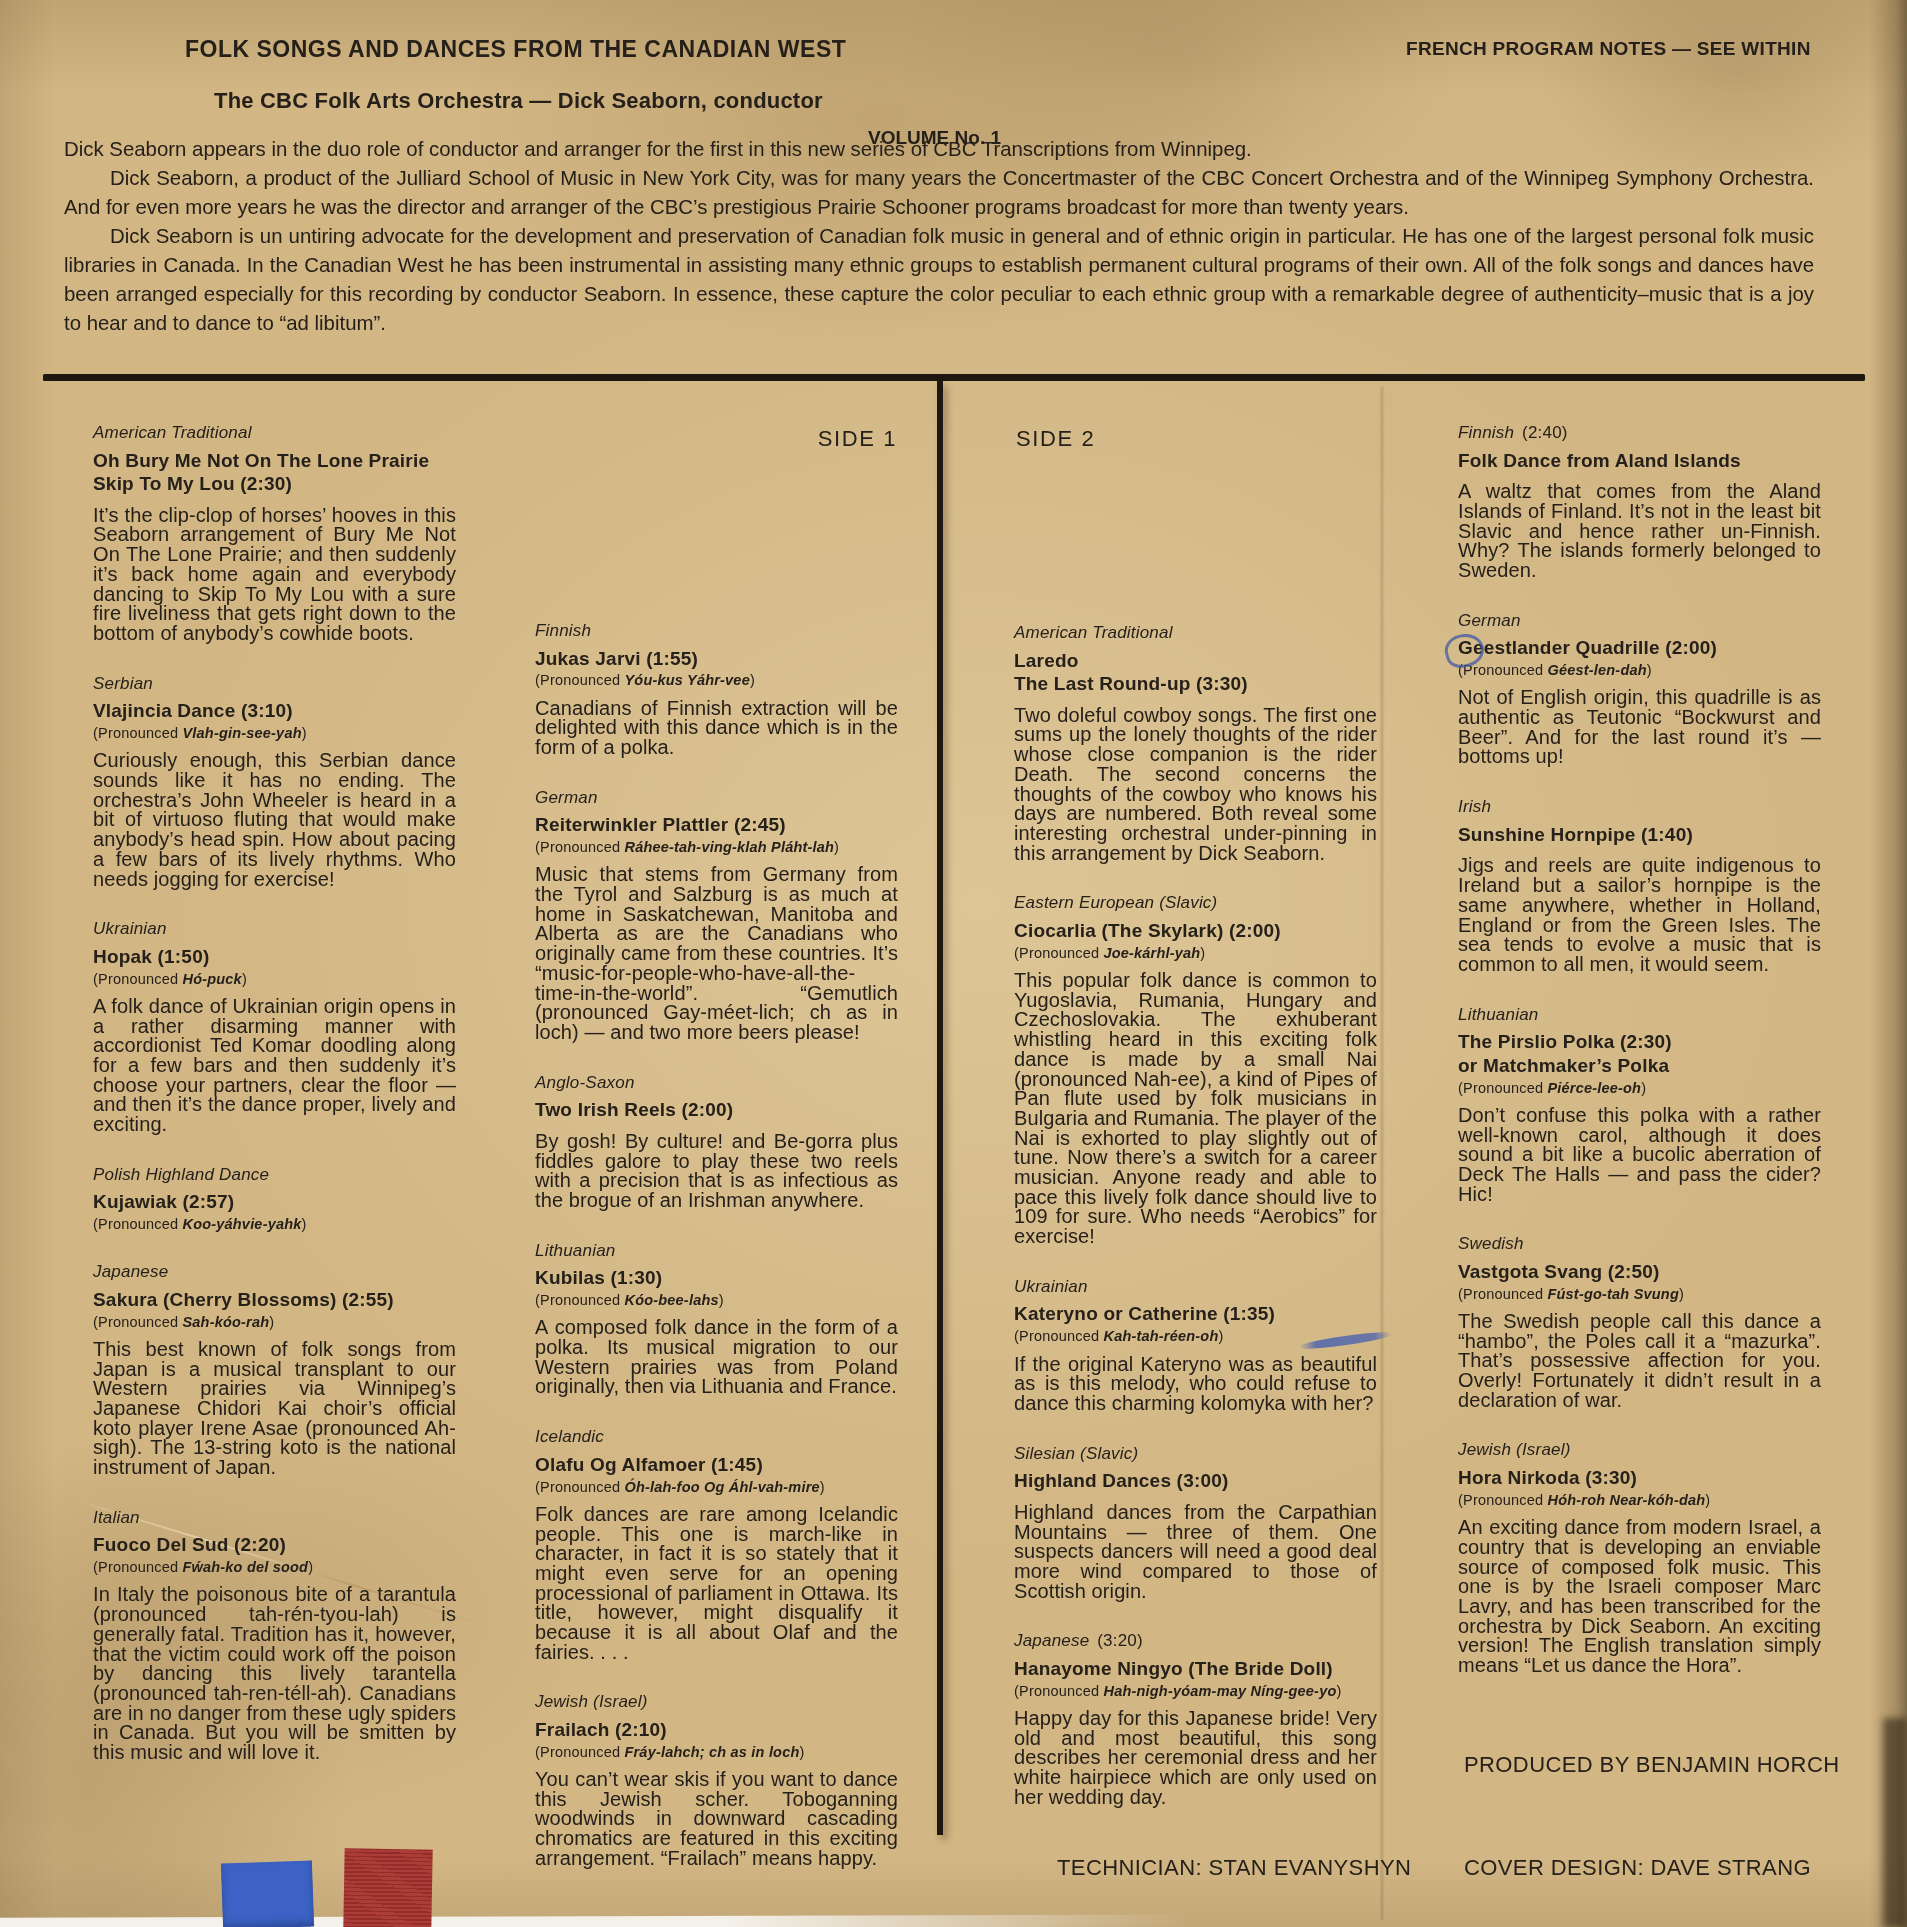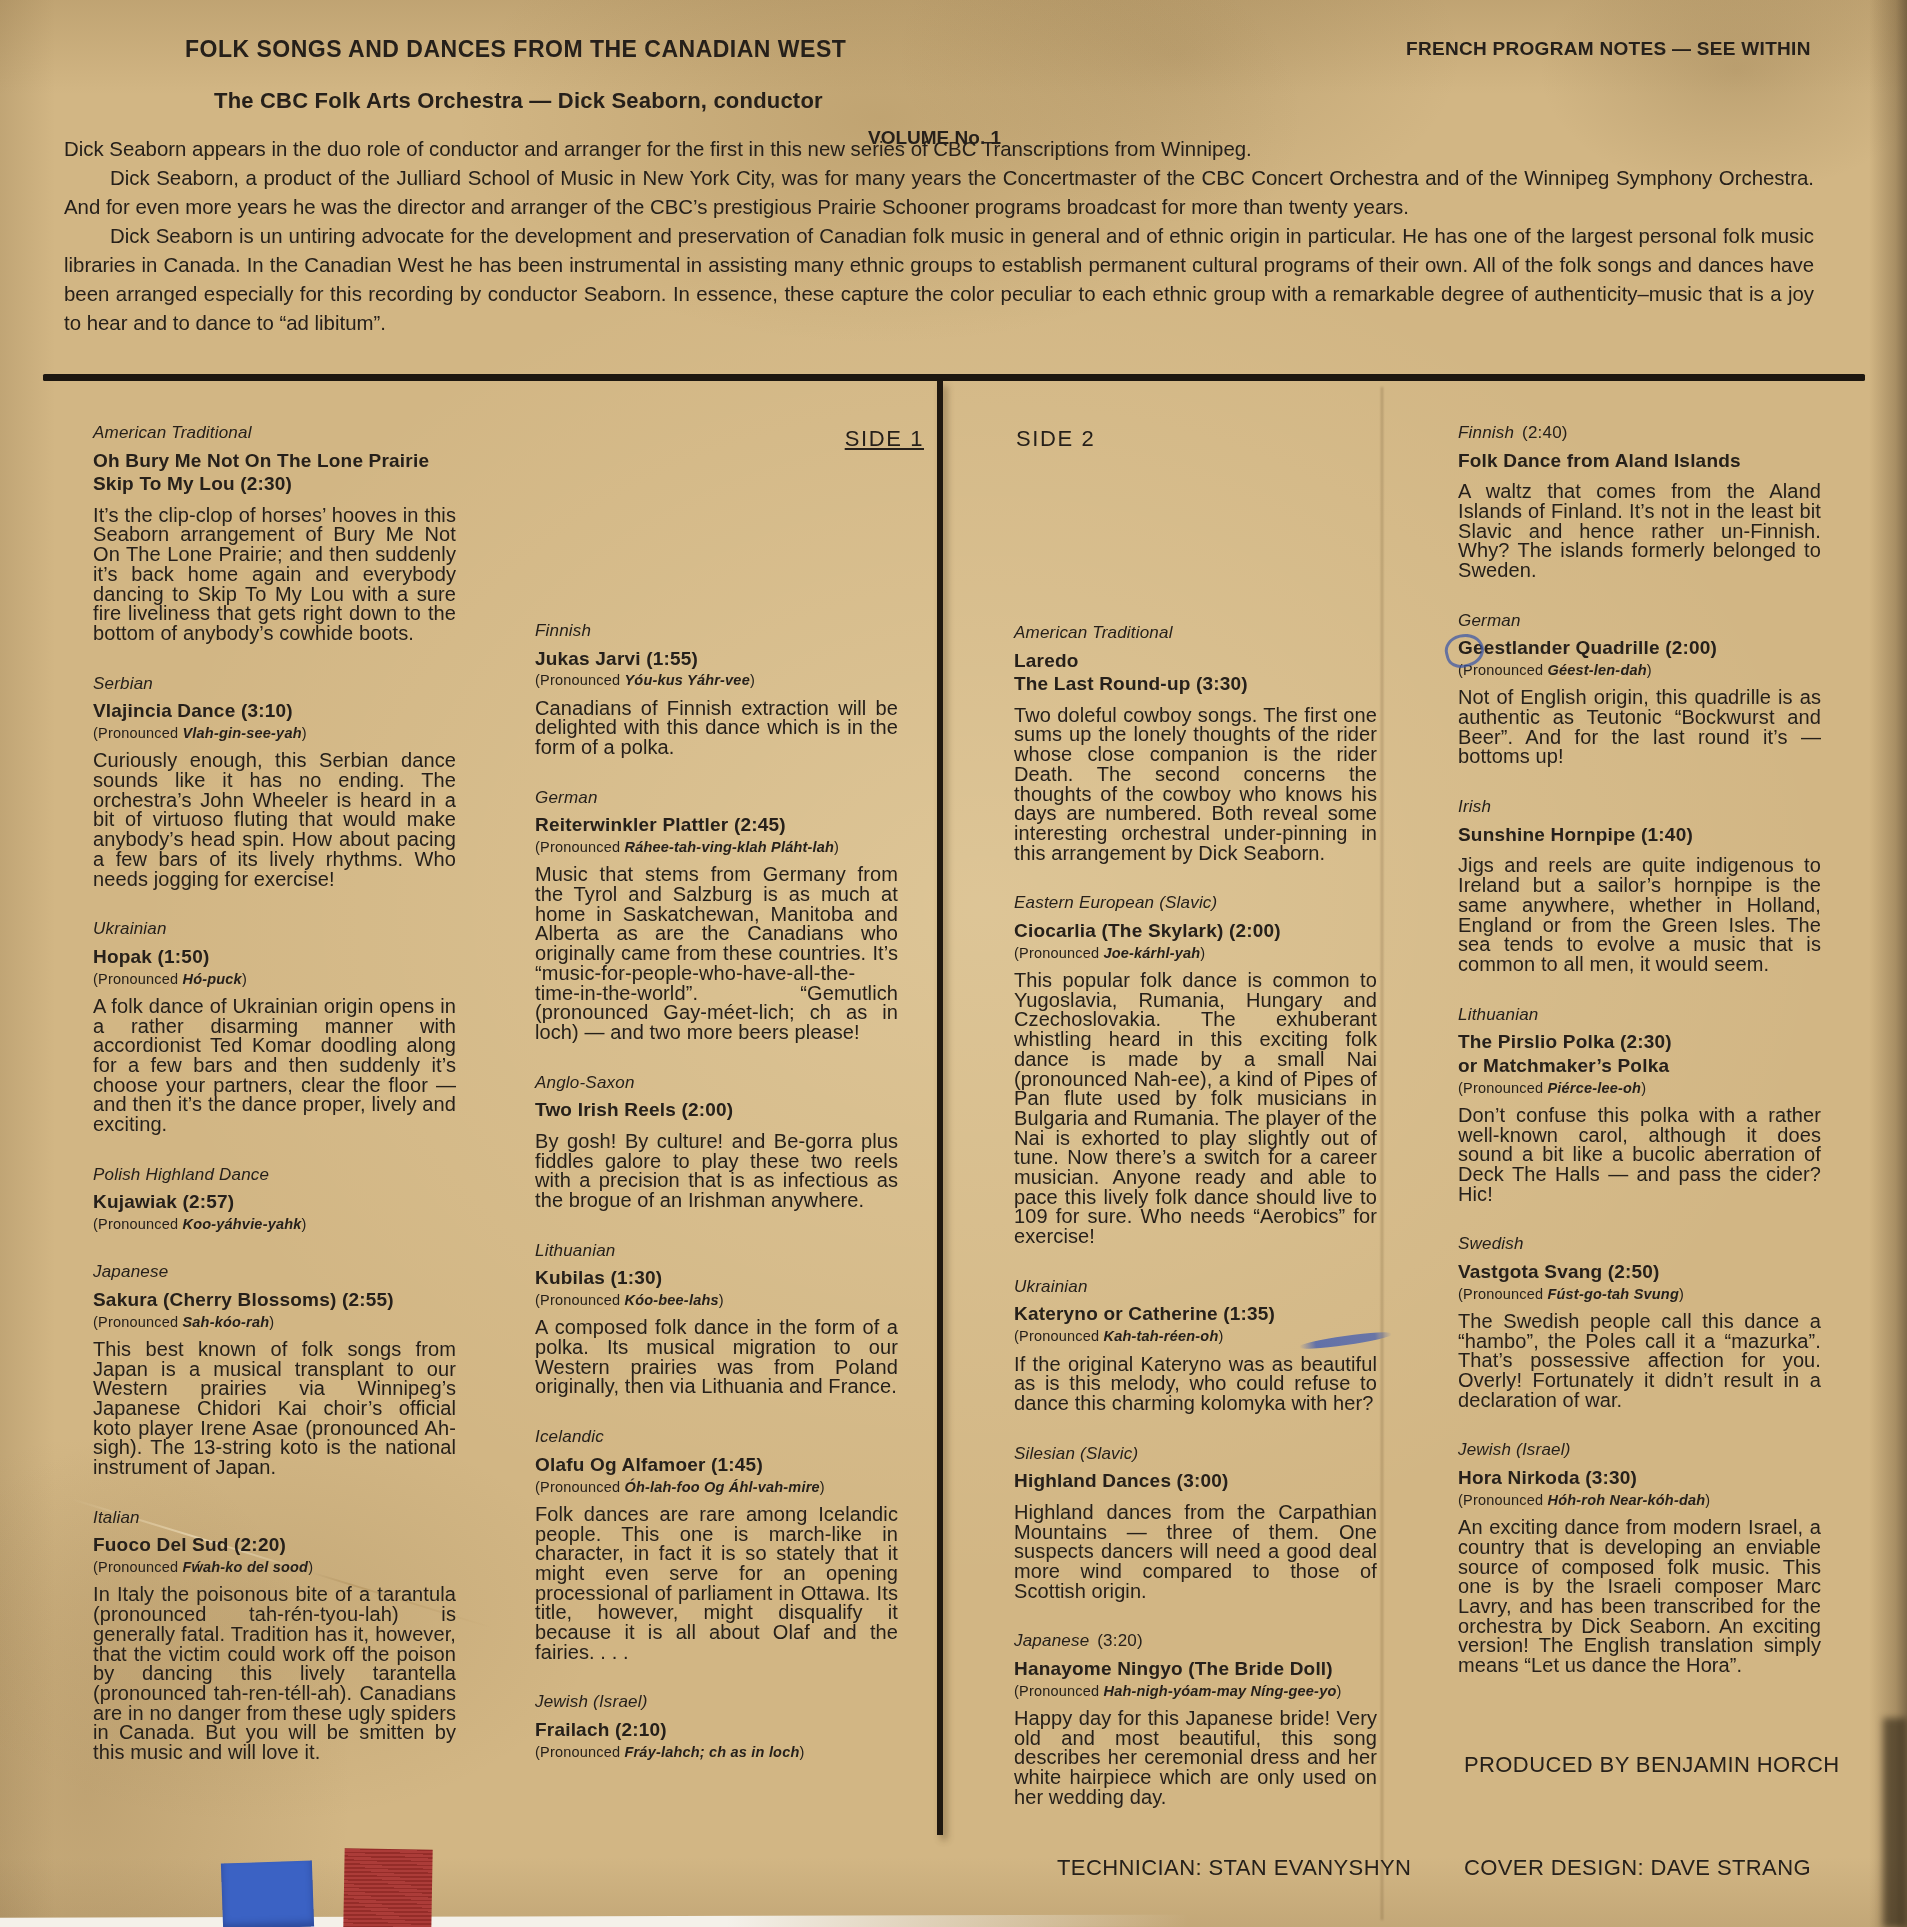--- a/index.html
+++ b/index.html
@@ -47,21 +47,21 @@
   .volume{position:absolute;left:868px;top:91px;font-size:19px;font-weight:bold;z-index:2;margin-top:36px;}
   
   .intro{position:absolute;left:64px;top:135px;width:1750px;z-index:2;font-size:20.4px;line-height:29px;text-align:justify;}
   .intro p{margin:0;}
   .intro p.indent{text-indent:46px;}
   
   .rule{position:absolute;left:43px;top:374px;width:1822px;height:7px;background:#1d1710;z-index:2;border-radius:1.6px;}
   .divider{position:absolute;left:937px;top:381px;width:5.5px;height:1454px;background:#1f1810;z-index:2;box-shadow:3.9px 4.7px 7px rgba(80,60,30,.45);}
   
   .side-label{position:absolute;z-index:2;font-size:22px;letter-spacing:1.6px;font-weight:400;}
-  #side1-label{left:739px;top:426px;width:185px;text-align:right;text-decoration:underline;}
+  #side1-label{left:712px;top:426px;width:185px;text-align:right;}
   #side2-label{left:1016px;top:426px;}
   
   .col{position:absolute;width:363px;z-index:2;}
   #col1{left:93px;top:423px;}
   #col2{left:535px;top:621px;}
   #col3{left:1014px;top:623px;}
   #col4{left:1458px;top:423px;}
   .track{margin-top:30px;}
   .track:first-child{margin-top:0;}
   .genre{font-style:italic;font-size:17px;margin-bottom:5.5px;letter-spacing:0.2px;}
@@ -189,20 +189,21 @@
       <article class="track">
         <div class="genre">Icelandic</div>
         <div class="track-title">Olafu Og Alfamoer (1:45)</div>
         <div class="pron"><span class="p-label">(Pronounced </span><span class="p-it">Óh-lah-foo Og Áhl-vah-mire</span><span class="p-label">)</span></div>
         <div class="desc">Folk dances are rare among Icelandic people. This one is march-like in character, in fact it is so stately that it might even serve for an opening processional of parliament in Ottawa. Its title, however, might disqualify it because it is all about Olaf and the fairies. . . .</div>
       </article>
       <article class="track">
         <div class="genre">Jewish (Israel)</div>
         <div class="track-title">Frailach (2:10)</div>
         <div class="pron"><span class="p-label">(Pronounced </span><span class="p-it">Fráy-lahch; ch as in loch</span><span class="p-label">)</span></div>
+        <div class="desc">You can’t wear skis if you want to dance this Jewish scher. Toboganning woodwinds in downward cascading chromatics are featured in this exciting arrangement. “Frailach” means happy.</div>
       </article>
     </section>
   <section class="col" id="col3">
       <article class="track">
         <div class="genre">American Traditional</div>
         <div class="track-title">Laredo</div>
         <div class="track-title">The Last Round-up (3:30)</div>
         <div class="desc">Two doleful cowboy songs. The first one sums up the lonely thoughts of the rider whose close companion is the rider Death. The second concerns the thoughts of the cowboy who knows his days are numbered. Both reveal some interesting orchestral under-pinning in this arrangement by Dick Seaborn.</div>
       </article>
       <article class="track">

